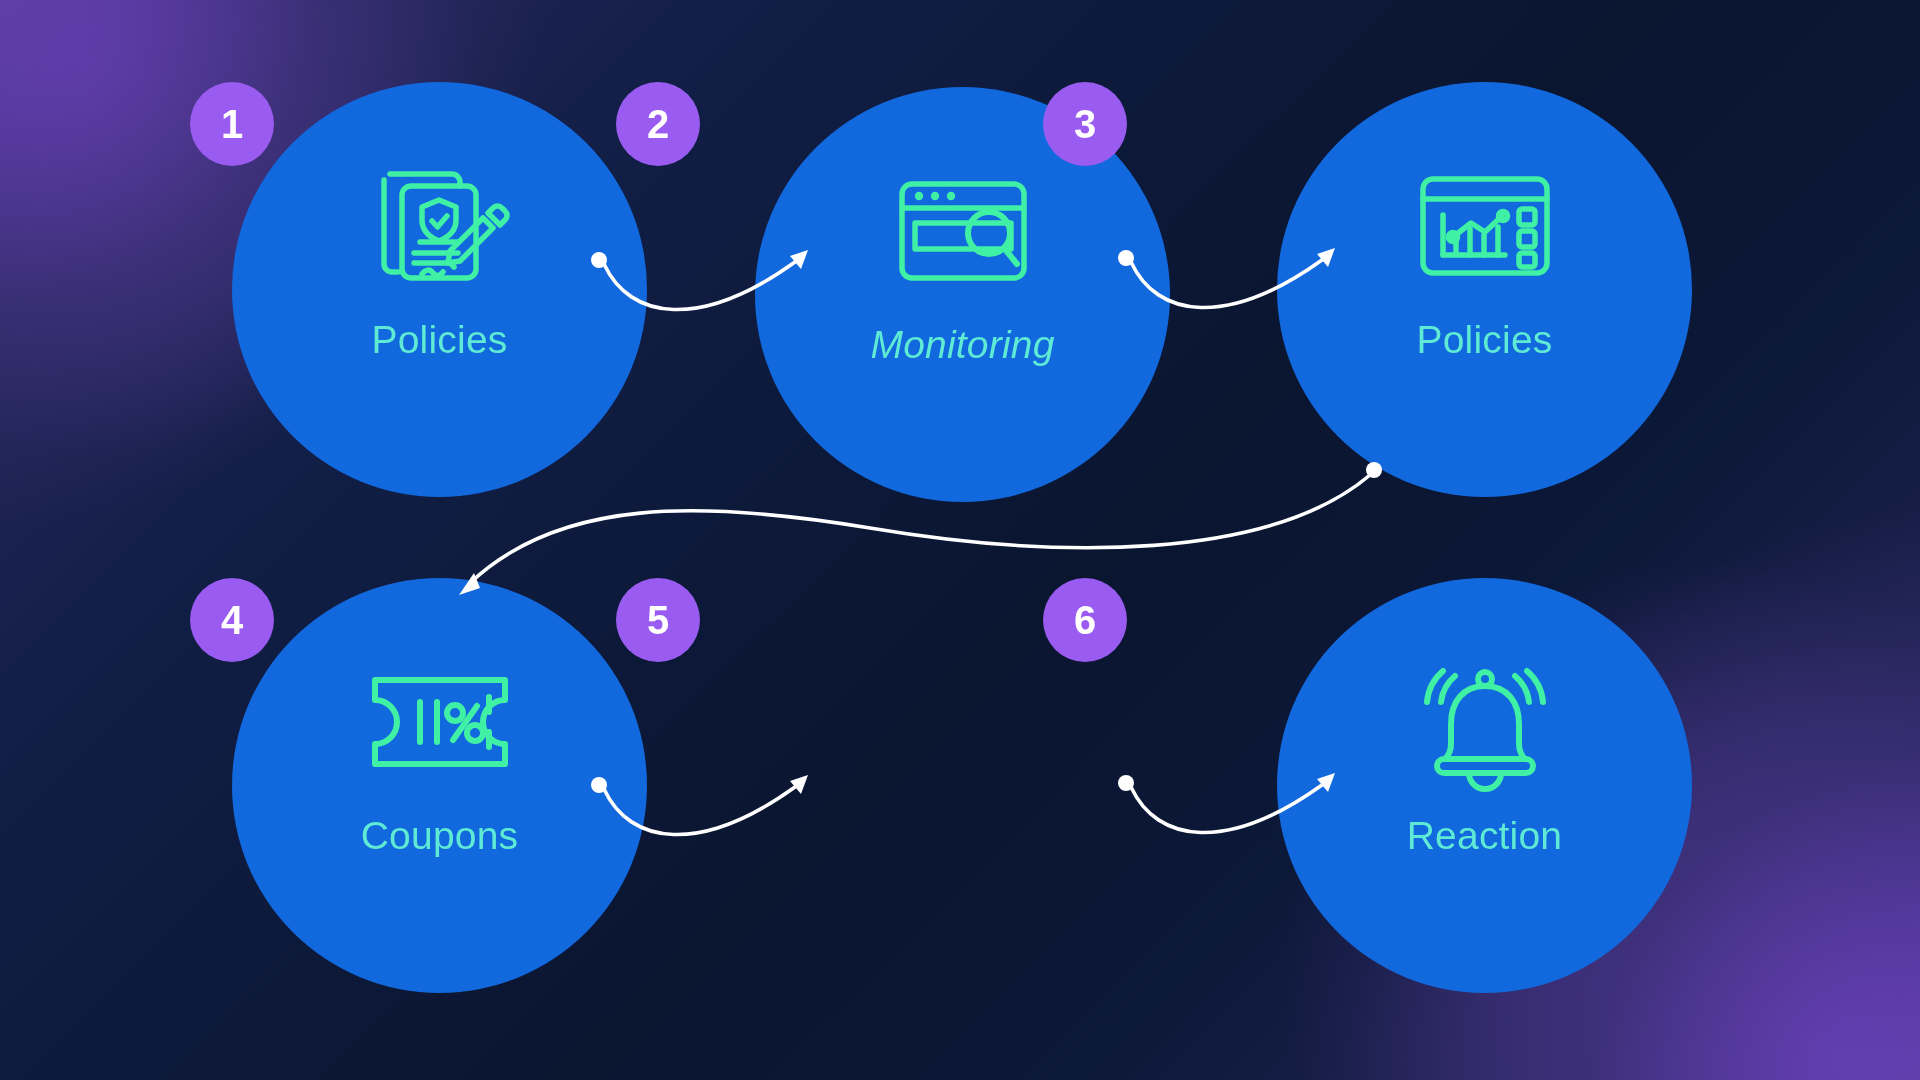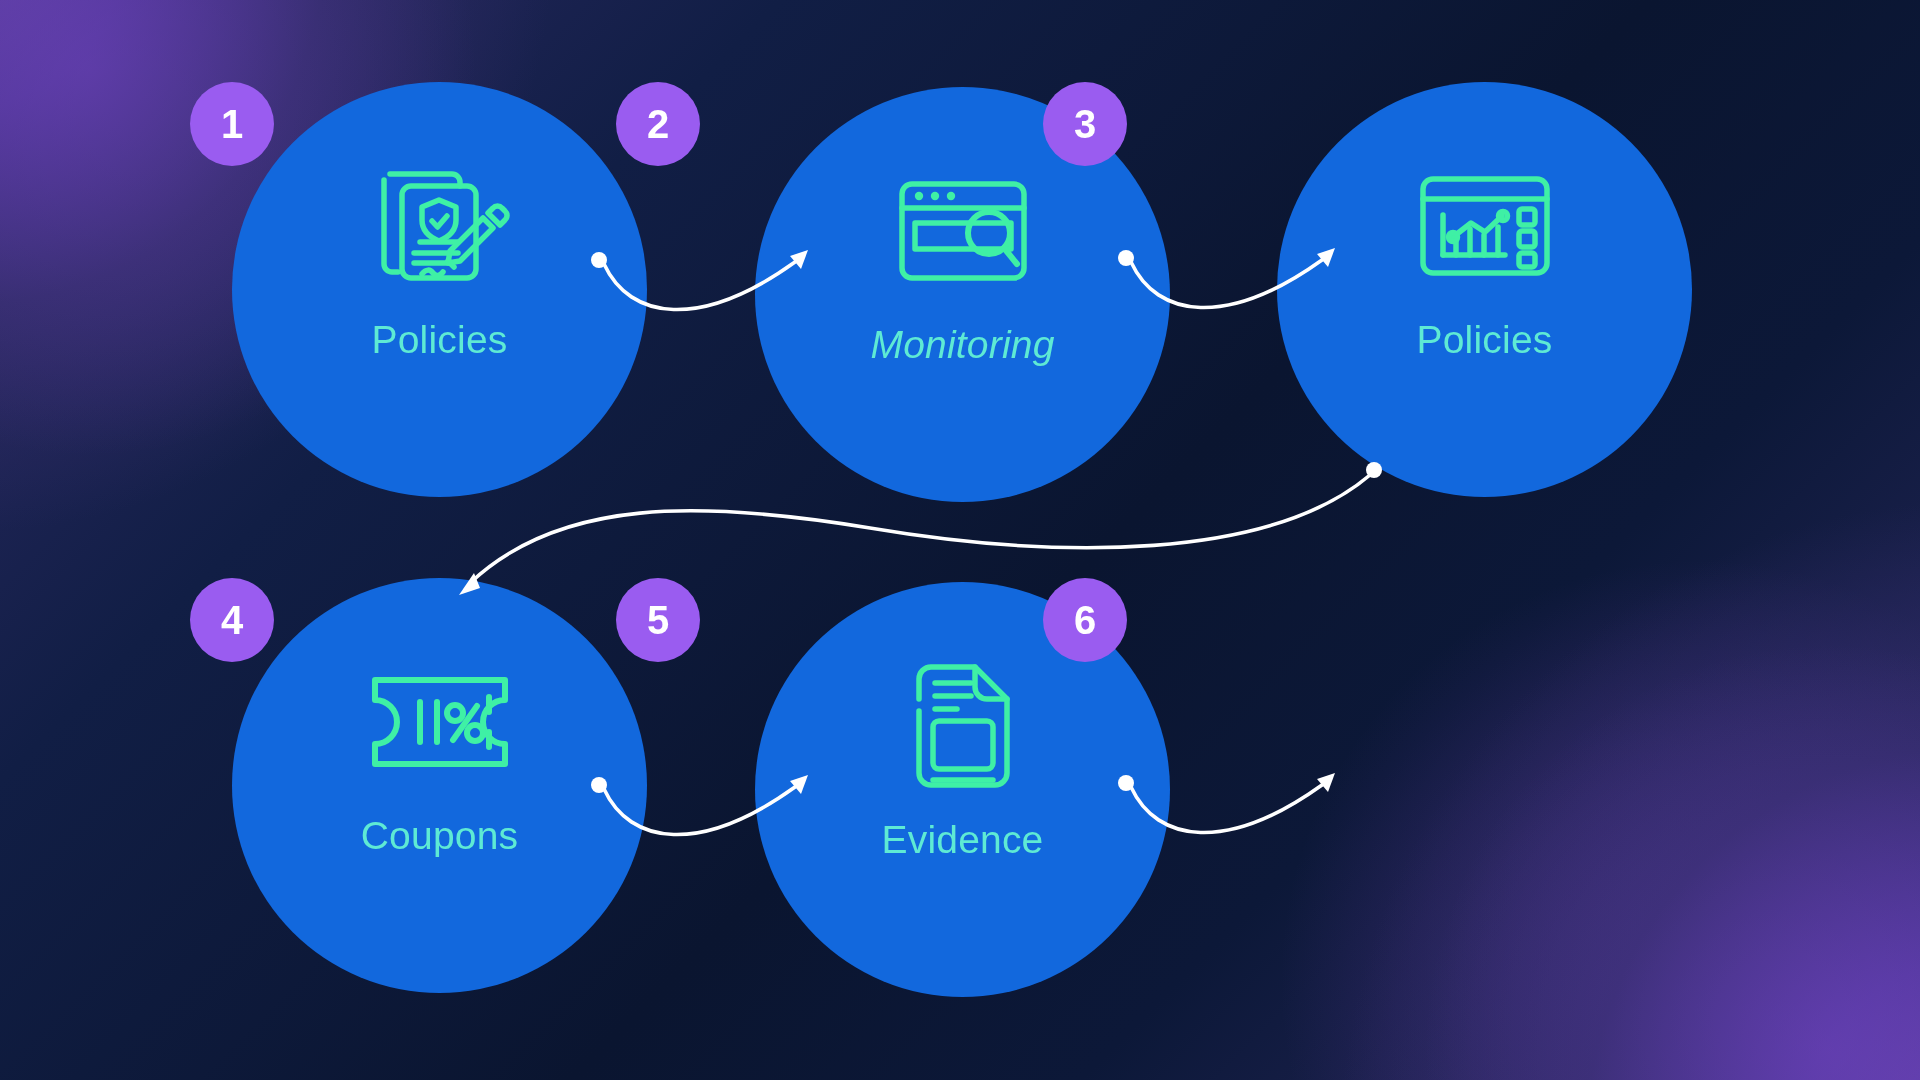--- a/index.html
+++ b/index.html
@@ -182,42 +182,43 @@
           </g>
         </svg>
       </div>
       <div class="node-label">Coupons</div>
     </div>
   </div>
   <div class="badge" style="left:190px;top:578px;">
     <span>4</span>
   </div>
 
-  <div class="node" style="left:755px;top:582px;">
-    <div class="node-inner">
-      <div class="icon-wrap">
-        <svg width="112" height="134" viewBox="0 0 112 134">
-          <g fill="none" stroke="#3ff0a5" stroke-width="5.5" stroke-linecap="round" stroke-linejoin="round">
-            <path d="M12 40V20a12 12 0 0 1 12-12h44l32 32v74a12 12 0 0 1-12 12H24a12 12 0 0 1-12-12V52"></path>
-            <path d="M68 8v20a12 12 0 0 0 12 12h20"></path>
-            <path d="M28 24h36"></path>
-            <path d="M28 37h36"></path>
-            <path d="M28 50h22"></path>
-            <rect x="26" y="62" width="60" height="48" rx="6"></rect>
-            <path d="M26 121h60"></path>
-          </g>
-        </svg>
-      </div>
-      <div class="node-label">Evidence</div>
-    </div>
-  </div>
   <div class="badge" style="left:616px;top:578px;">
     <span>5</span>
   </div>
 
+  <div class="node" style="left:1277px;top:578px;">
+    <div class="node-inner">
+      <div class="icon-wrap">
+        <svg width="140" height="126" viewBox="0 0 140 126">
+          <g fill="none" stroke="#3ff0a5" stroke-width="6" stroke-linecap="round" stroke-linejoin="round">
+            <circle cx="70" cy="20" r="7"></circle>
+            <path d="M70 27c-22 0-34 16-34 38v20c0 8-3 12-6 15h80c-3-3-6-7-6-15V65c0-22-12-38-34-38z"></path>
+            <rect x="22" y="100" width="96" height="14" rx="7"></rect>
+            <path d="M54 114a16 16 0 0 0 32 0"></path>
+            <path d="M28 12a46 46 0 0 0-16 31"></path>
+            <path d="M40 17a40 40 0 0 0-14 26"></path>
+            <path d="M112 12a46 46 0 0 1 16 31"></path>
+            <path d="M100 17a40 40 0 0 1 14 26"></path>
+          </g>
+        </svg>
+      </div>
+      <div class="node-label">Reaction</div>
+    </div>
+  </div>
   <div class="badge" style="left:1043px;top:578px;">
     <span>6</span>
   </div>
 
   <svg id="arrows" viewBox="0 0 1920 1080">
 
     <g>
       <circle cx="599" cy="260" r="8"></circle>
       <path d="M604 264 C 630 320, 700 330, 795 262" stroke-width="3.6" stroke-linecap="round"></path>
       <polygon points="808,250 790,256 801,269"></polygon>

